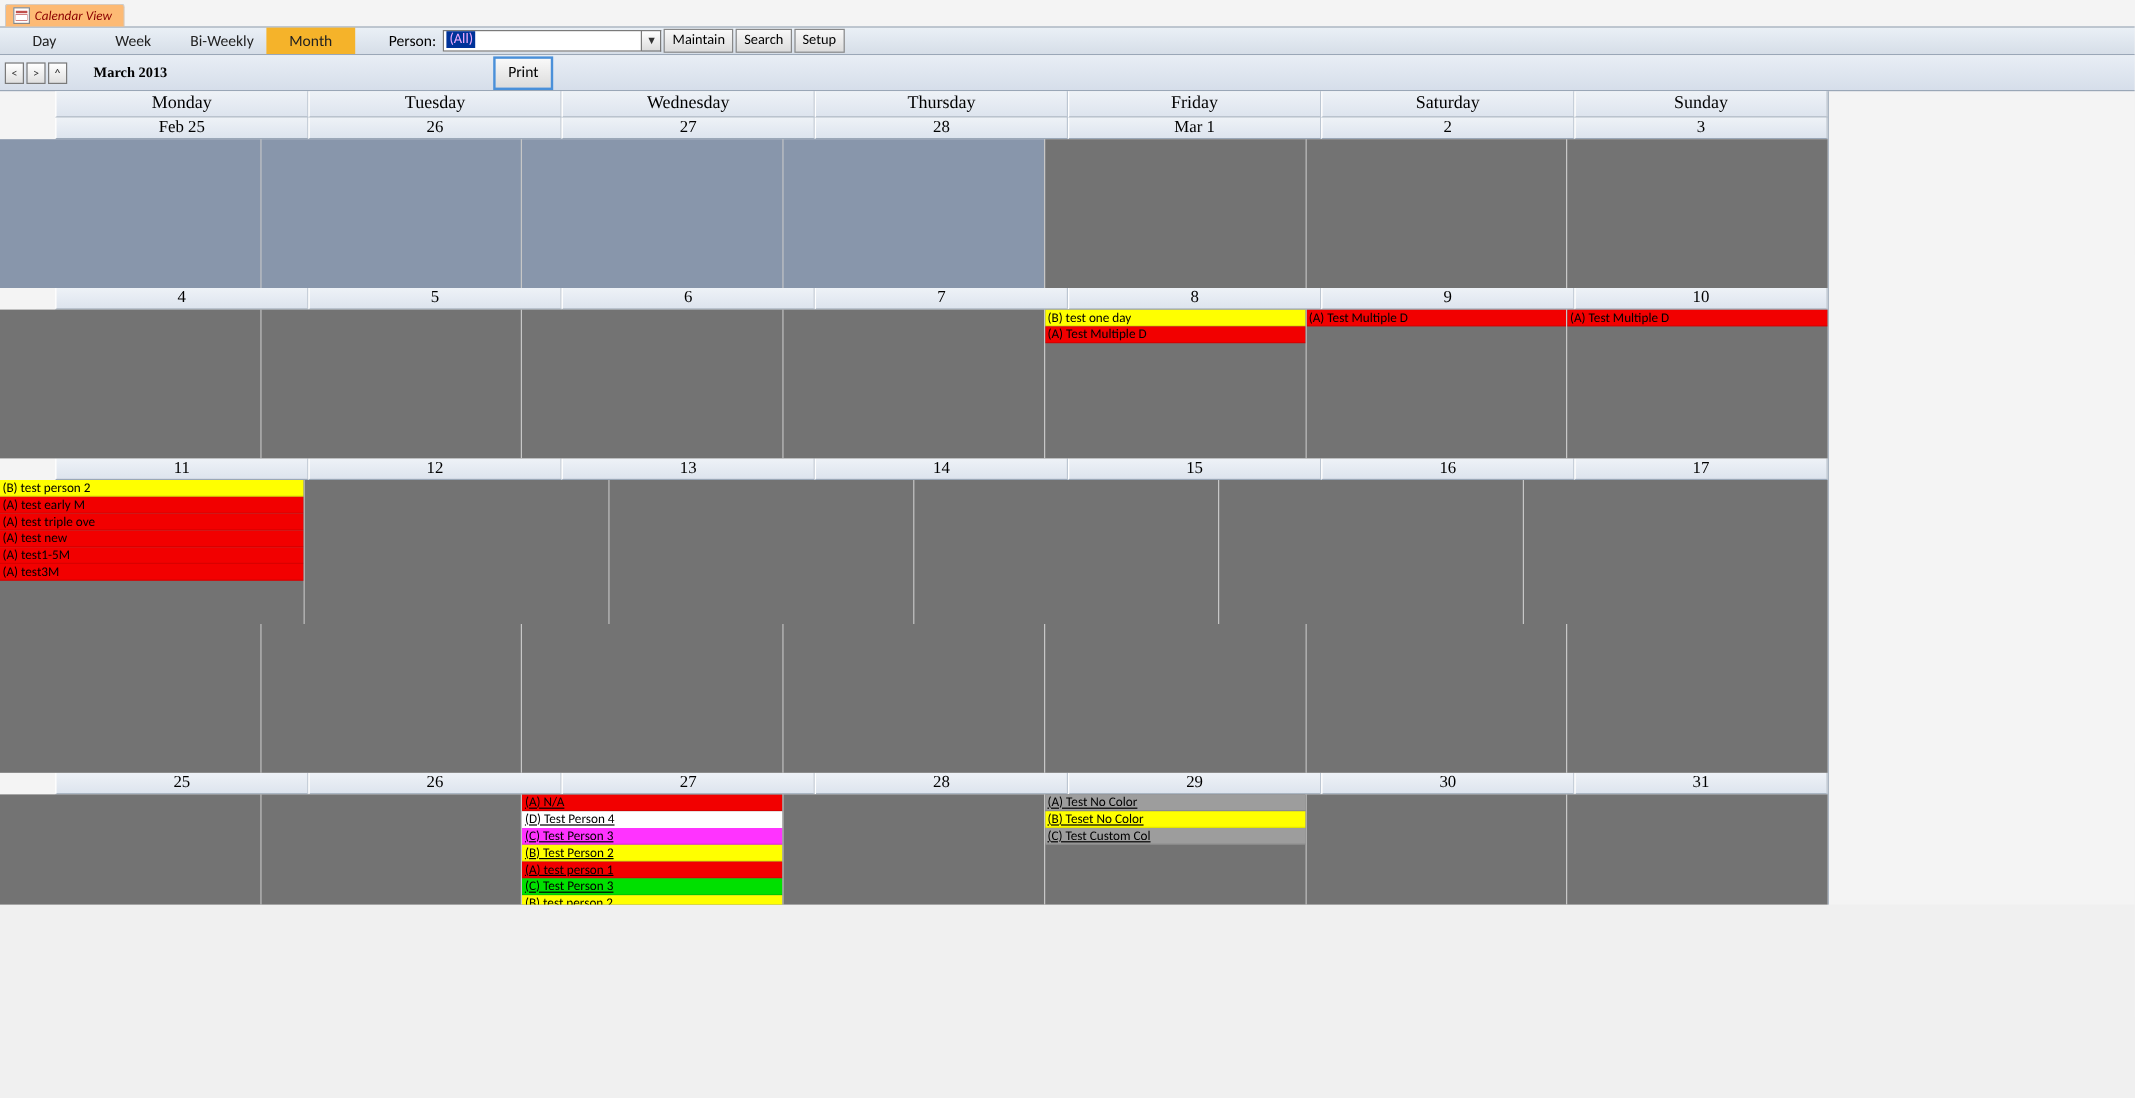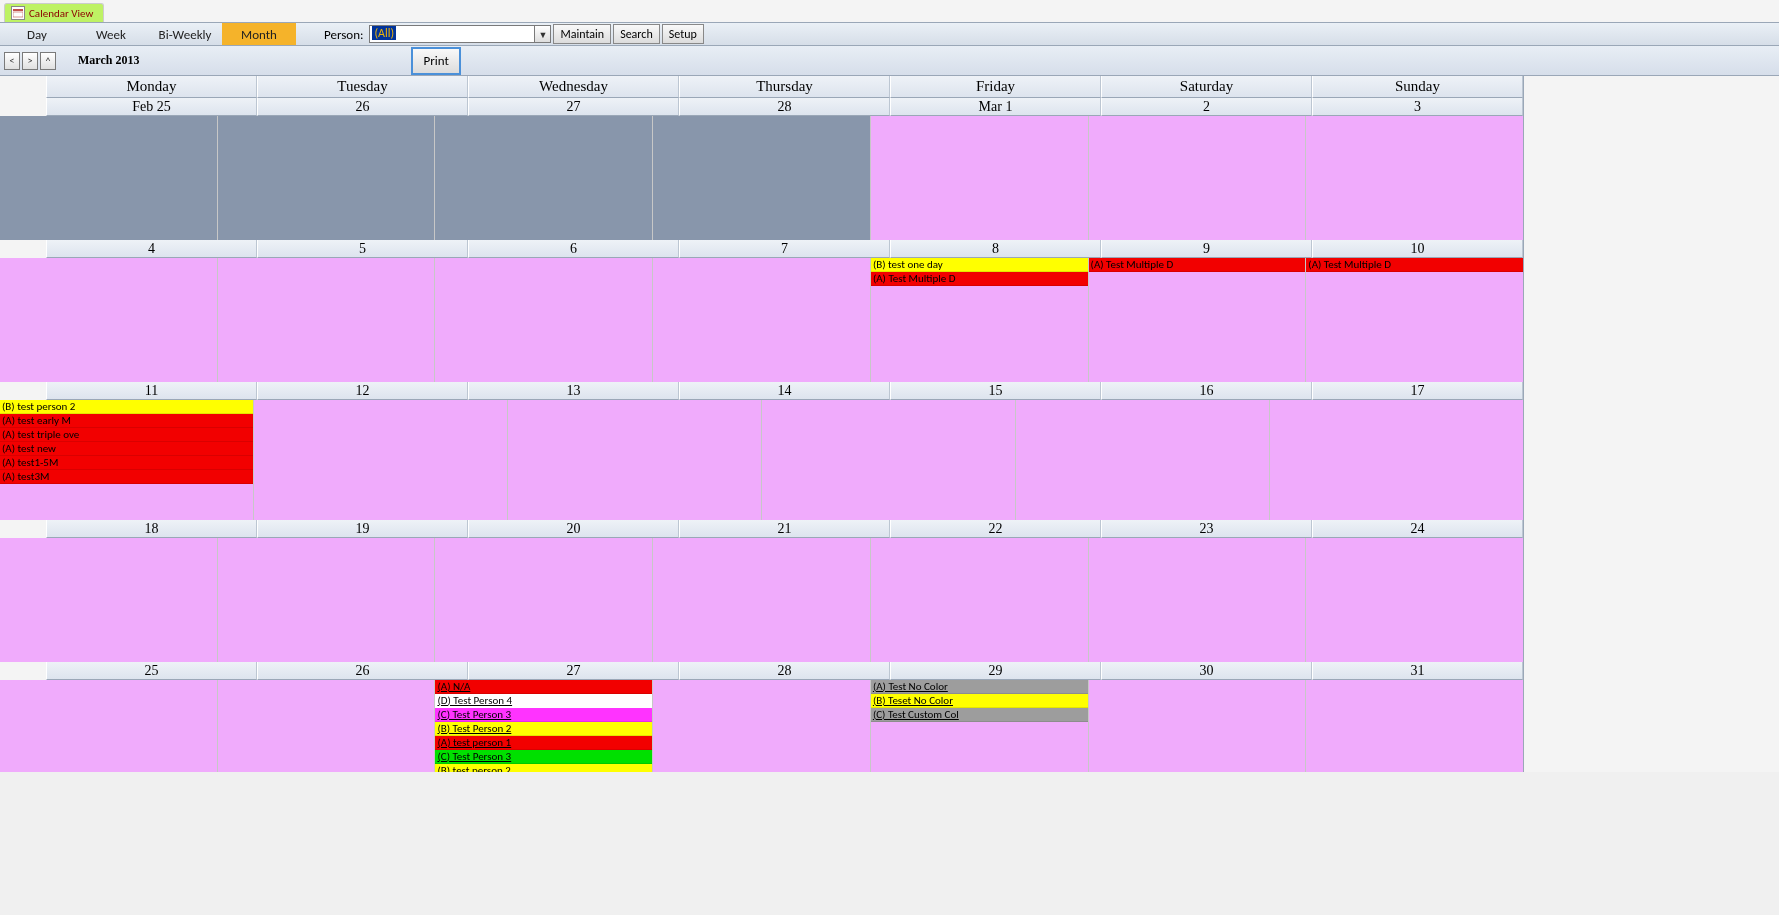--- a/index.html
+++ b/index.html
@@ -1,47 +1,47 @@
 <!DOCTYPE html>
 <html><head>
 <meta charset="utf-8">
 <style>
 * { box-sizing: border-box; margin: 0; padding: 0; }
 body { font-family: Calibri, "Segoe UI", Arial, sans-serif; font-size: 13px; background: #f0f0f0; color: #000; }
 
 .window { width: 1779px; background: #f4f4f4; }
 
 .tab-bar { display: flex; align-items: flex-end; height: 22px; background: #f4f4f4; padding-left: 4px; }
-.tab { display: flex; align-items: flex-end; gap: 4px; background: #bef264; border: 1px solid #ccc; border-bottom: none; padding: 2px 10px 2px 6px; font-size: 11px; color: #8b0000; border-radius: 3px 3px 0 0; }
+.tab { display: flex; align-items: flex-end; gap: 4px; background: #fdba74; border: 1px solid #ccc; border-bottom: none; padding: 2px 10px 2px 6px; font-size: 11px; color: #8b0000; border-radius: 3px 3px 0 0; font-style: italic; }
 .tab-icon { width: 14px; height: 14px; background:#fff; border:1px solid #888; display:inline-flex; align-items:center; justify-content:center; }
 .tab-icon svg { width:10px; height:10px; }
 
 .toolbar { display: flex; align-items: center; height: 24px; background: linear-gradient(#eaf0f6,#d6dee8); border: 1px solid #9aa7b7; border-left:none; border-right:none; }
 .view-btn { width:74px; height:100%; display:flex; align-items:center; justify-content:center; font-size:13px; color:#222; cursor:pointer; }
 .view-btn.active { background:#f5b32a; }
 .toolbar-gap { width:28px; }
 .person-label { font-size:13px; margin-right:6px; }
 .person-select { display:flex; align-items:center; }
 .person-input { width:166px; height:18px; border:1px solid #7a7a7a; background:#fff; font-size:12px; padding:0 2px; }
-.person-input-val { background:#003399; color:#eab308; padding:0 2px; display:inline-block; }
+.person-input-val { background:#003399; color:#f0abfc; padding:0 2px; display:inline-block; }
 .person-drop { width:16px; height:18px; border:1px solid #7a7a7a; border-left:none; background:linear-gradient(#fff,#ddd); display:flex; align-items:center; justify-content:center; font-size:9px; color:#333; cursor:pointer; }
 .tb-btn { height:20px; padding:0 6px; margin-left:2px; background:linear-gradient(#f9f9f9,#dcdcdc); border:1px solid #888; font-size:12px; cursor:pointer; display:flex; align-items:center; }
 
 .subbar { display:flex; align-items:center; height:30px; background:linear-gradient(#e8eef5,#d6deea); border-bottom:1px solid #9aa7b7; padding-left:4px; gap:2px; }
 .nav-btn { width:16px; height:18px; border:1px solid #7a7a7a; background:linear-gradient(#fff,#e0e0e0); display:flex; align-items:center; justify-content:center; font-size:10px; color:#333; cursor:pointer; }
 .month-title { margin-left:20px; font-family: Georgia, 'Times New Roman', serif; font-size:12px; font-weight:bold; }
 .print-btn { margin-left:270px; height:22px; padding:12px 10px; background:linear-gradient(#f9f9f9,#dcdcdc); border:2px solid #4a90d9; font-size:13px; cursor:pointer; display:flex; align-items:center; }
 
 .grid { width:1524px; border-right:1px solid #9aa7b7; }
 .hdr-row, .date-row { display:flex;padding-left:46px; }
 .hdr-cell { flex:1; height:22px; background:linear-gradient(#eef2f7,#dde4ee); border-left:1px solid #fff; border-right:1px solid #bcc6d2; border-bottom:1px solid #9aa7b7; display:flex; align-items:center; justify-content:center; font-family: Georgia, 'Times New Roman', serif; font-size:15px; }
 .date-cell { flex:1; height:18px; background:linear-gradient(#eef2f7,#dde4ee); border-left:1px solid #fff; border-right:1px solid #bcc6d2; border-bottom:1px solid #9aa7b7; display:flex; align-items:center; justify-content:center; font-family: Georgia, 'Times New Roman', serif; font-size:14px; }
 
 .week-row { display:flex; position:relative; }
-.day-cell { flex:1; border-right:1px solid #c7c7c7; background:#f0abfc; position:relative; overflow:hidden; }
+.day-cell { flex:1; border-right:1px solid #c7c7c7; background:#737373; position:relative; overflow:hidden; }
 .day-cell.off { background:#8896ab; }
 .day-cell:last-child { border-right:none; }
 
 .event { height:14px; line-height:14px; font-size:11px; padding-left:2px; overflow:hidden; white-space:nowrap; border-bottom:1px solid rgba(0,0,0,0.1); }
 .ev-red { background:#f20000; color:#000; }
 .ev-yellow { background:#ffff00; color:#000; }
 .ev-white { background:#ffffff; color:#000; border:0; }
 .ev-magenta { background:#ff33ff; color:#000; }
 .ev-green { background:#00e000; color:#000; }
 .ev-gray { background:#9d9d9d; color:#000; }
@@ -160,29 +160,20 @@
             <div class="event ev-red">(A) test new</div>
             <div class="event ev-red">(A) test1-5M</div>
             <div class="event ev-red">(A) test3M</div>
           </div>
           <div class="day-cell"></div>
           <div class="day-cell"></div>
           <div class="day-cell"></div>
           <div class="day-cell"></div>
           <div class="day-cell"></div>
         </div>
-        <div class="date-row">
-          <div class="date-cell">18</div>
-          <div class="date-cell">19</div>
-          <div class="date-cell">20</div>
-          <div class="date-cell">21</div>
-          <div class="date-cell">22</div>
-          <div class="date-cell">23</div>
-          <div class="date-cell">24</div>
-        </div>
         <div class="week-row" style="height: 124px;">
           <div class="day-cell"></div>
           <div class="day-cell"></div>
           <div class="day-cell"></div>
           <div class="day-cell"></div>
           <div class="day-cell"></div>
           <div class="day-cell"></div>
           <div class="day-cell"></div>
         </div>
         <div class="date-row">

